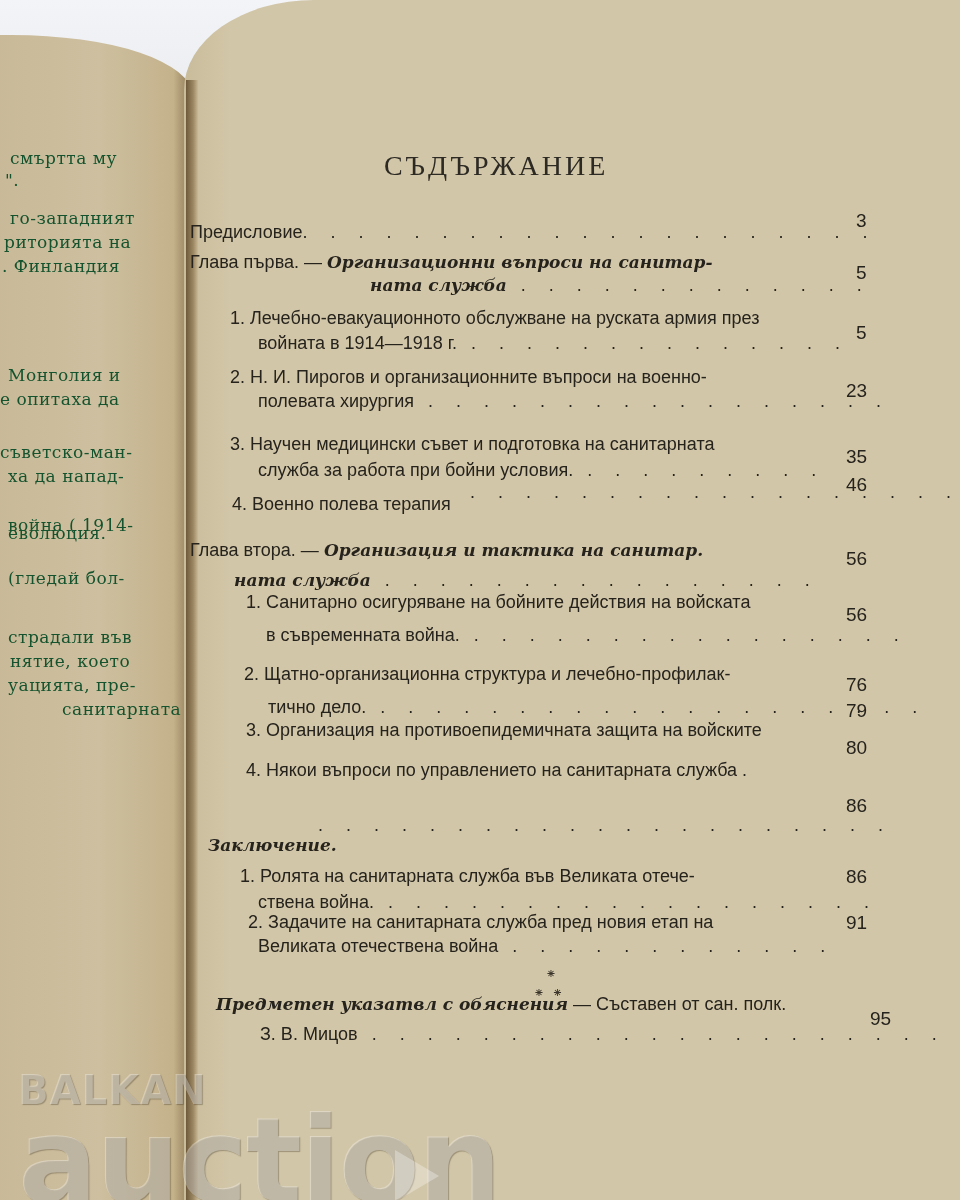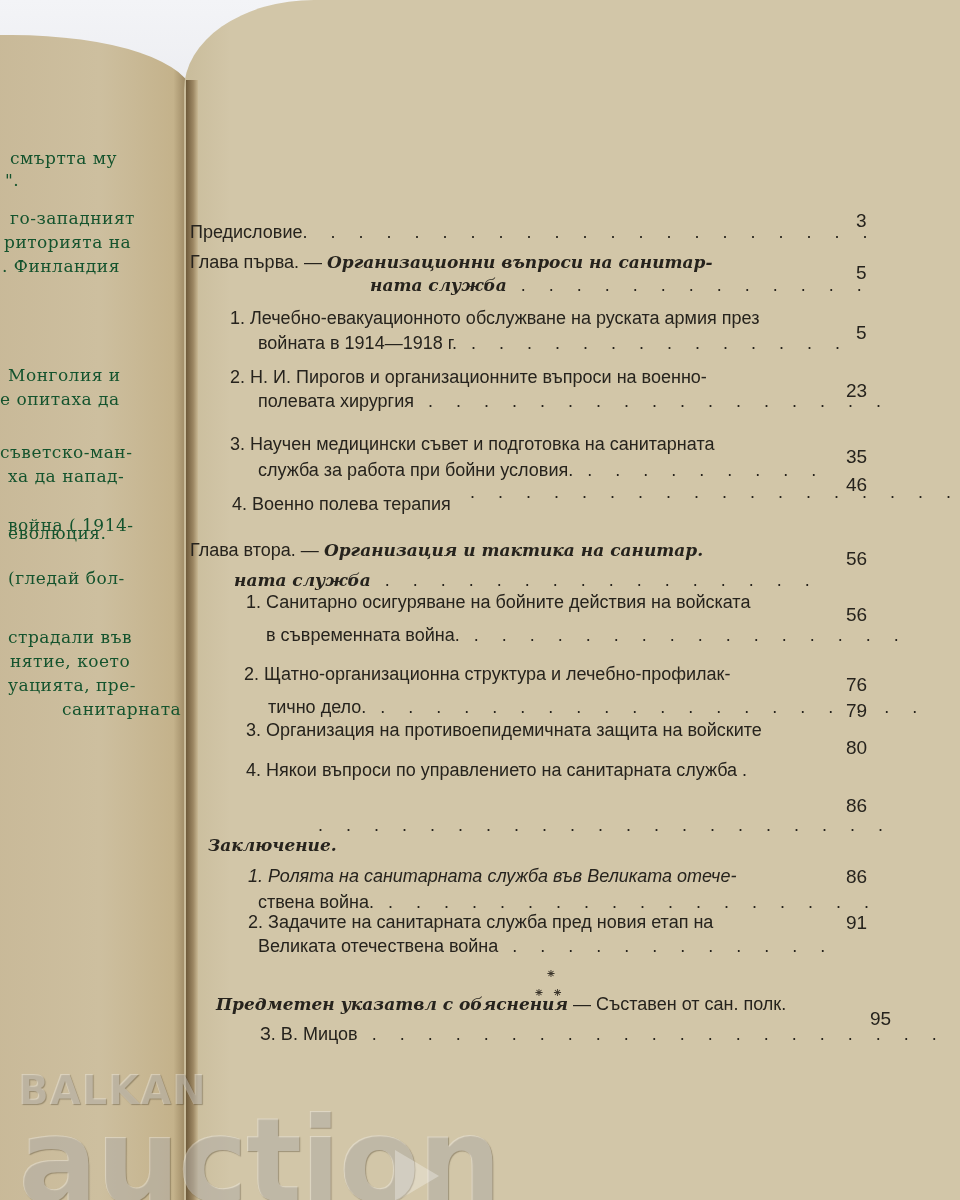--- a/index.html
+++ b/index.html
@@ -42,20 +42,21 @@
     <div class="left-text" style="left: 8px; top: 515px;">война ( 1914-</div>
     <div class="left-text" style="left: 8px; top: 523px;">еволюция.</div>
     <div class="left-text" style="left: 8px; top: 568px;">(гледай бол-</div>
     <div class="left-text" style="left: 8px; top: 627px;">страдали във</div>
     <div class="left-text" style="left: 10px; top: 651px;">нятие, което</div>
     <div class="left-text" style="left: 8px; top: 675px;">уацията, пре-</div>
     <div class="left-text" style="left: 18px; top: 699px; margin-left: 44px;">санитарната</div>
   </div>
 
 <div class="content">
+  <div class="title">СЪДЪРЖАНИЕ</div>
   <div id="toc-lines">
       <div class="line" style="left: 190px; top: 222px;"><span>Предисловие</span><span class="dots">. . . . . . . . . . . . . . . . . . . . .</span></div>
       <div class="pg" style="left: 856px; top: 210px;">3</div>
       <div class="line" style="left: 190px; top: 252px;"><span>Глава първа. — </span><span class="it">Организационни въпроси на санитар-</span></div>
       <div class="line" style="left: 370px; top: 275px;"><span class="it">ната служба</span><span class="dots"> . . . . . . . . . . . . .</span></div>
       <div class="pg" style="left: 856px; top: 262px;">5</div>
       <div class="line" style="left: 230px; top: 308px;"><span>1. Лечебно-евакуационното обслужване на руската армия през</span></div>
       <div class="line" style="left: 258px; top: 333px; text-align: center;"><span>войната в 1914—1918 г.</span><span class="dots"> . . . . . . . . . . . . . .</span></div>
       <div class="pg" style="left: 856px; top: 322px;">5</div>
       <div class="line" style="left: 230px; top: 367px;"><span>2. Н. И. Пирогов и организационните въпроси на военно-</span></div>
@@ -76,21 +77,21 @@
       <div class="line" style="left: 244px; top: 664px;"><span>2. Щатно-организационна  структура  и  лечебно-профилак-</span></div>
       <div class="line" style="left: 268px; top: 697px;"><span>тично дело.</span><span class="dots"> . . . . . . . . . . . . . . . . . . . .</span></div>
       <div class="pg" style="left: 846px; top: 674px;">76</div>
       <div class="line" style="left: 246px; top: 720px;"><span>3. Организация на противоепидемичната защита на войските</span></div>
       <div class="pg" style="left: 846px; top: 700px;">79</div>
       <div class="line" style="left: 246px; top: 760px;"><span>4. Някои въпроси по управлението на санитарната служба .</span></div>
       <div class="pg" style="left: 846px; top: 737px;">80</div>
       <div class="line" style="left: 318px; top: 815px;"><span class="dots">. . . . . . . . . . . . . . . . . . . . .</span></div>
       <div class="pg" style="left: 846px; top: 795px;">86</div>
       <div class="line" style="left: 208px; top: 835px;"><span class="it">Заключение.</span></div>
-      <div class="line" style="left: 248px; top: 866px; font-style: italic;"><span>1. Ролята на санитарната служба във Великата отече-</span></div>
+      <div class="line" style="left: 240px; top: 866px;"><span>1. Ролята на санитарната служба във Великата отече-</span></div>
       <div class="line" style="left: 258px; top: 892px;"><span>ствена война.</span><span class="dots"> . . . . . . . . . . . . . . . . . .</span></div>
       <div class="pg" style="left: 846px; top: 866px;">86</div>
       <div class="line" style="left: 248px; top: 912px;"><span>2. Задачите на санитарната служба пред новия етап на</span></div>
       <div class="line" style="left: 258px; top: 936px;"><span>Великата отечествена война</span><span class="dots"> . . . . . . . . . . . .</span></div>
       <div class="pg" style="left: 846px; top: 912px;">91</div>
     </div>
   <div class="stars">
     <div style="margin-left:12px">⁕</div>
     <div>⁕ &nbsp;&nbsp;⁕</div>
   </div>

